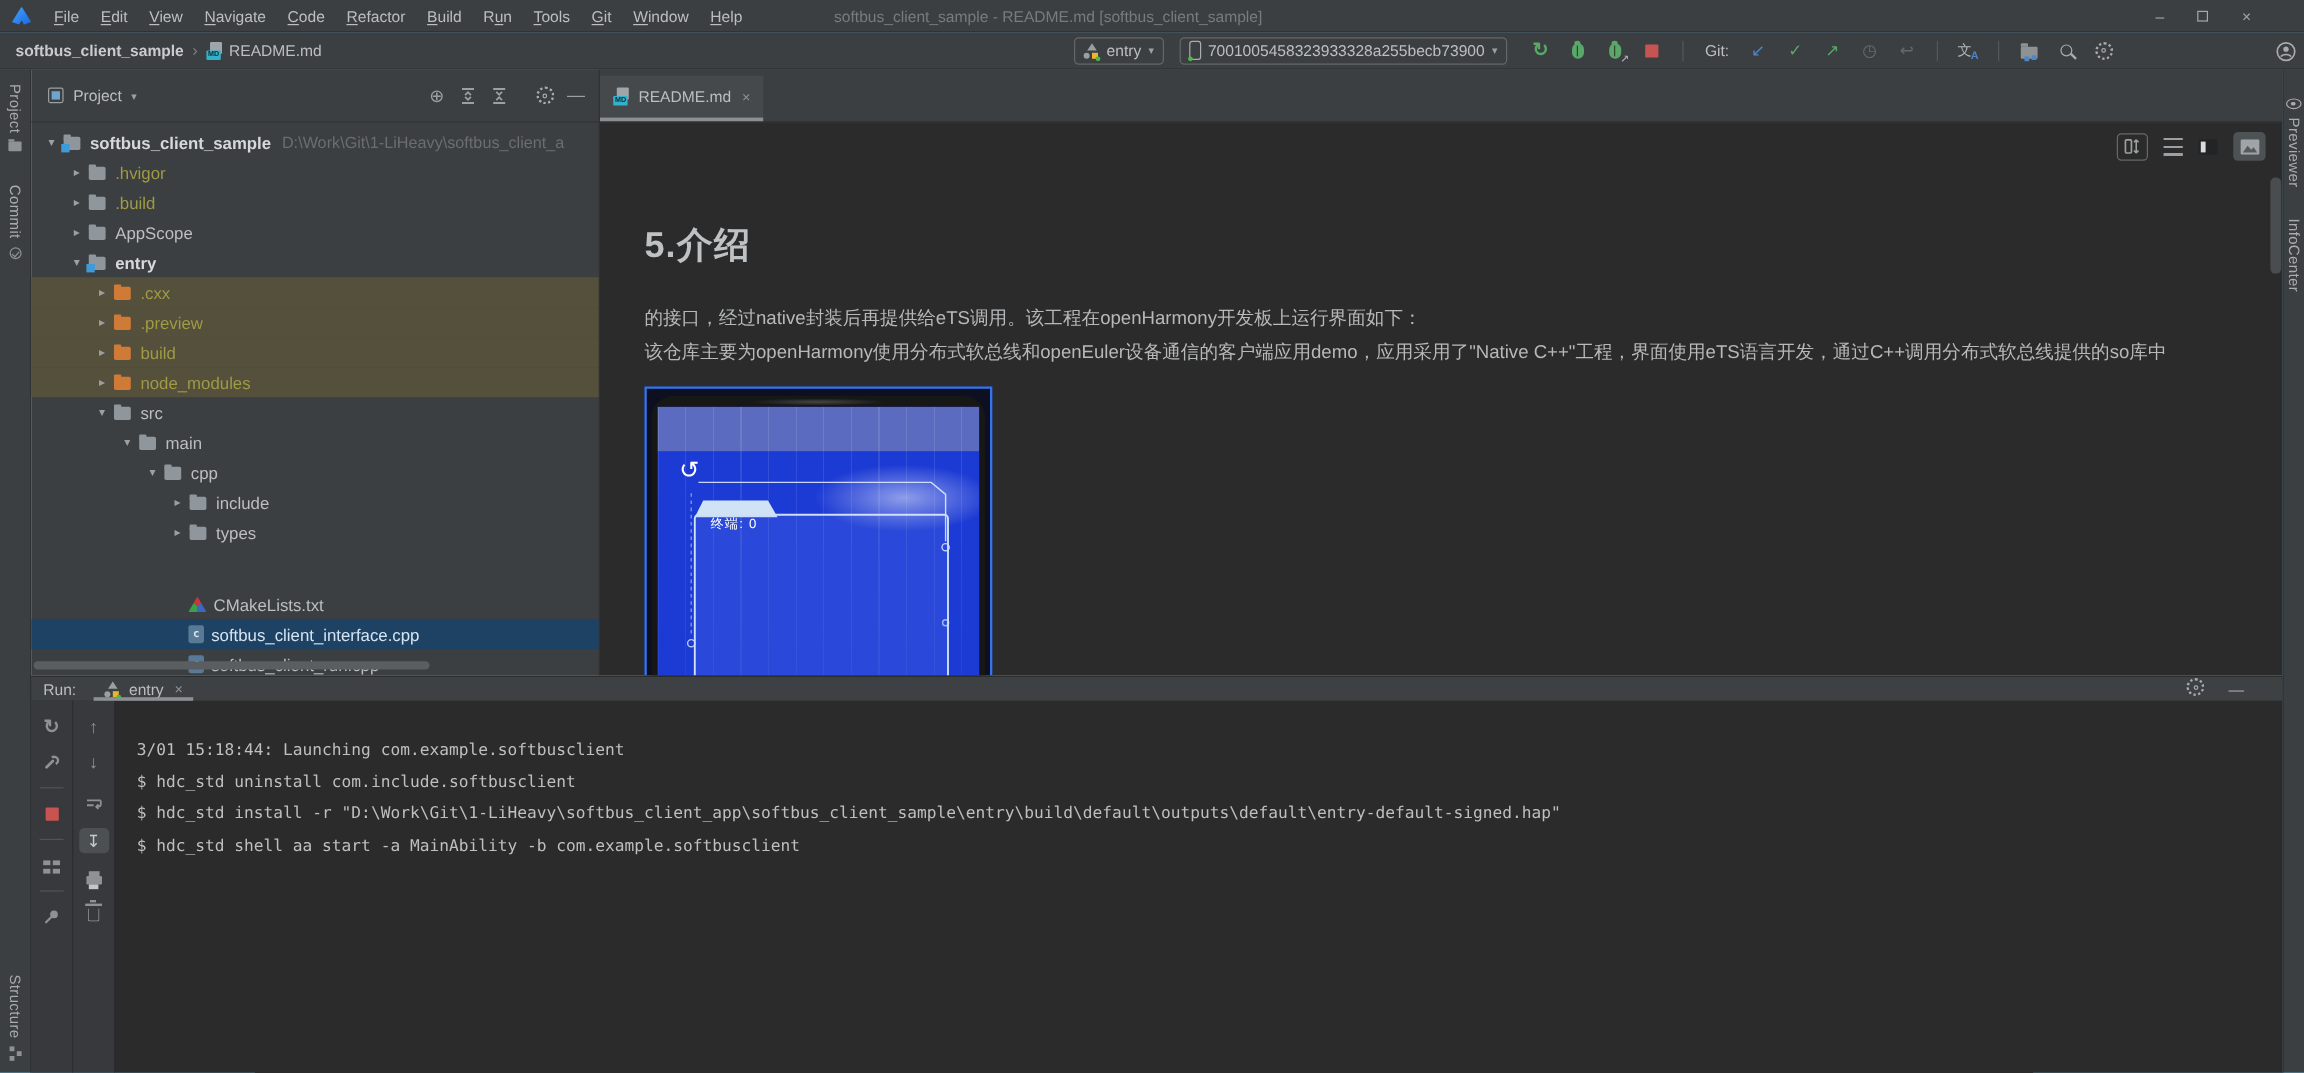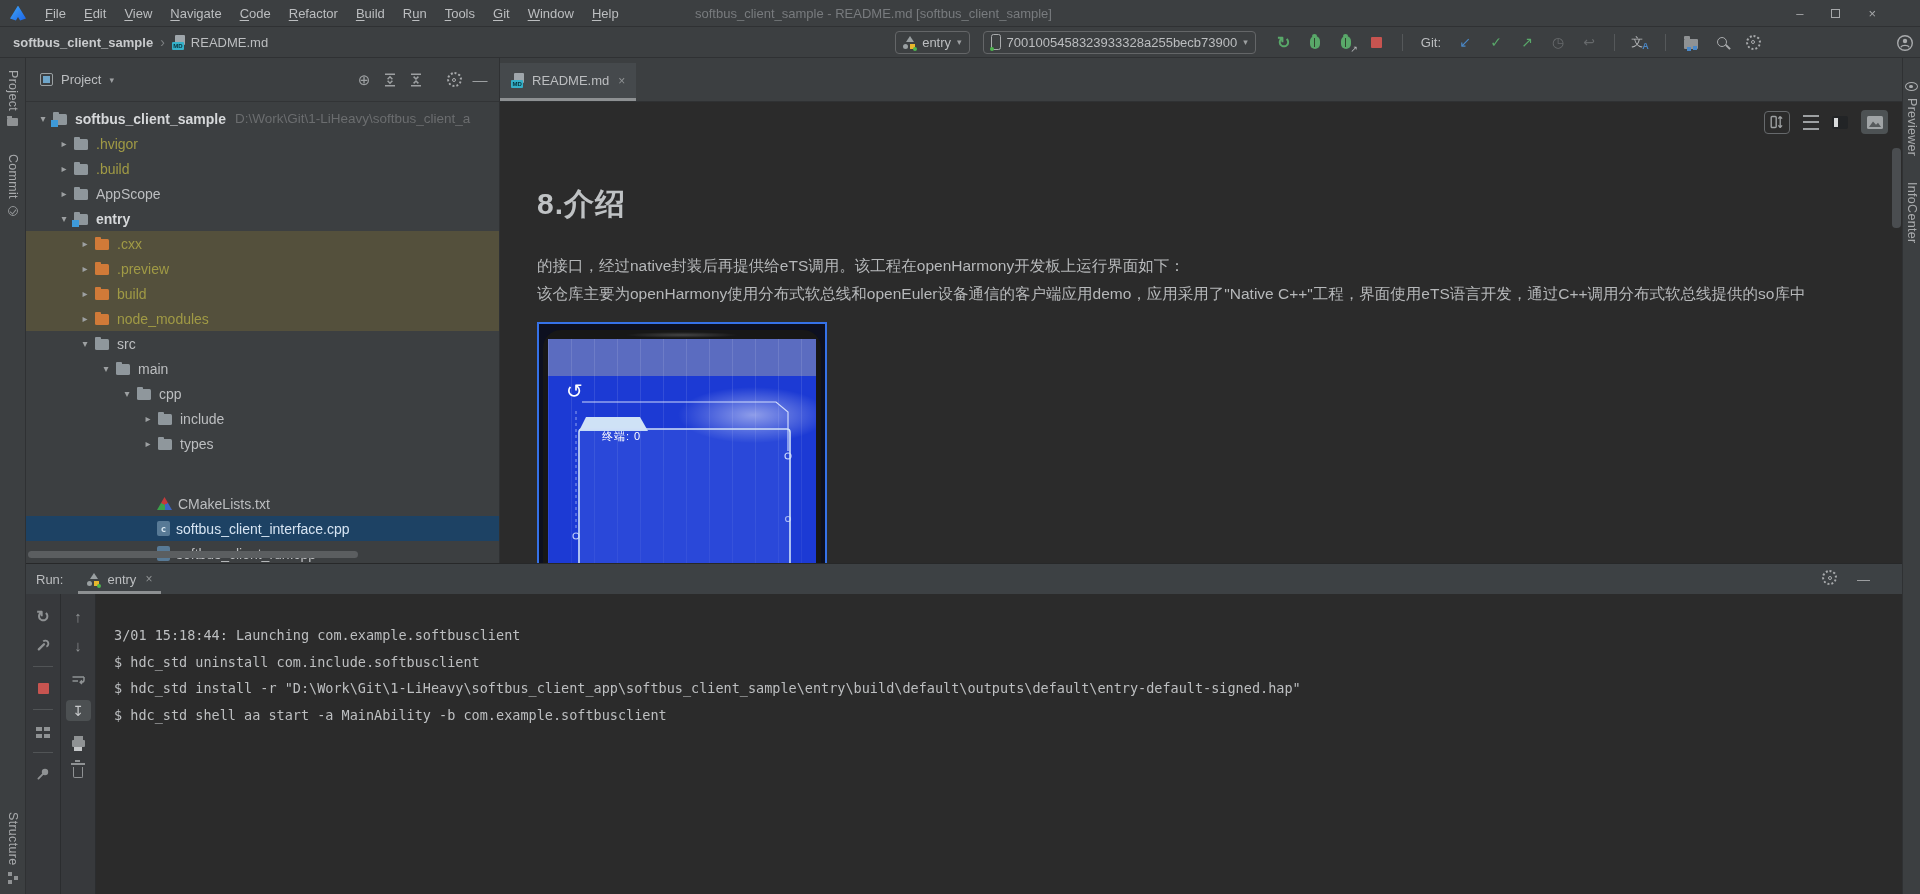--- a/index.html
+++ b/index.html
@@ -121,25 +121,25 @@
 
   
   .md-image { margin-top:15px; width:290px; height:420px; border:2px solid #3672e8; background:#0d1020; position:relative; }
   .phone-frame { position:absolute; left:4px; right:4px; top:6px; bottom:0; background:#171717; border-radius:18px 18px 0 0; padding:9px 5px 0 5px; }
   .phone-frame::before { content:''; position:absolute; top:2px; left:30%; width:40%; height:6px; border-radius:3px; background:radial-gradient(closest-side, rgba(255,255,255,.20), transparent); }
   .phone-screen { position:relative; width:100%; height:330px; background:#1c3ad4; overflow:hidden; }
   .scr-header { position:absolute; left:0; right:0; top:0; height:37px; background:#5b6cc0; }
   .rain { position:absolute; inset:0; background-image:repeating-linear-gradient(90deg, rgba(255,255,255,0.12) 0 1px, transparent 1px 23px); -webkit-mask-image:linear-gradient(180deg, rgba(0,0,0,.95), rgba(0,0,0,.2)); mask-image:linear-gradient(180deg, rgba(0,0,0,.95), rgba(0,0,0,.2)); }
   .flare { position:absolute; left:130px; top:48px; width:150px; height:56px; background:radial-gradient(closest-side, rgba(255,255,255,.5), transparent); }
   .refresh-glyph { position:absolute; left:18px; top:40px; color:#fff; font-size:20px; }
-  .scr-label { position:absolute; left:44px; top:90px; color:#fff; font-size:11px; letter-spacing:1px;margin-left:10px; }
+  .scr-label { position:absolute; left:44px; top:90px; color:#fff; font-size:11px; letter-spacing:1px; }
 
   
   .run-panel { height:331px; display:flex; flex-direction:column; background:#2b2b2b; border-top:1px solid #272829; }
-  .run-header { height:30px; flex:none; background:#3d4144; display:flex; align-items:center; padding-left:10px; }
+  .run-header { height:20px; flex:none; background:#3d4144; display:flex; align-items:center; padding-left:10px; }
   .run-label { color:#bcbec0; margin-right:15px; }
   .run-tab { position:relative; height:100%; display:flex; align-items:center; gap:7px; padding:0 9px; color:#bcbec0; }
   .run-tab::after { content:''; position:absolute; left:0; right:0; bottom:0; height:3px; background:#8d9092; }
   .rh-right { margin-left:auto; display:flex; align-items:center; gap:20px; padding-right:32px; }
   .run-body { flex:1; display:flex; min-height:0; }
   .rtools { width:35px; flex:none; background:#37393c; border-right:1px solid #2b2d2f; display:flex; flex-direction:column; align-items:center; padding-top:13px; gap:11px; }
   .rt-icon { display:inline-flex; align-items:center; justify-content:center; width:20px; height:18px; color:#8f9294; font-size:15px; }
   .rdiv { width:20px; height:1px; background:#515456; margin:1px 0; }
   .blocks { width:6px; height:4px; background:#8f9294; box-shadow:8px 0 0 #8f9294, 0 7px 0 #8f9294, 8px 7px 0 #8f9294; margin:2px 10px 7px 2px; }
   .selbox { width:25px; height:21px; background:#4c5052; border-radius:4px; display:flex; align-items:center; justify-content:center; color:#c8cacc; font-size:14px; }
@@ -416,21 +416,21 @@
             <span class="img-sel">
               <svg width="16" height="13" viewBox="0 0 16 13">
                 <rect x="0" y="0" width="16" height="13" rx="1.5" fill="#a0a4a6"></rect>
                 <path d="M2 11 L6 5.5 L9 8.8 L11 6.8 L14 11 Z" fill="#565a5c"></path>
               </svg>
             </span>
           </div>
 
           <div class="md-scroll">
             <div class="md-content">
-              <div class="md-heading">8.介绍</div>
+              <div class="md-heading">5.介绍</div>
               <div class="para">的接口，经过native封装后再提供给eTS调用。该工程在openHarmony开发板上运行界面如下：</div>
               <div class="para">该仓库主要为openHarmony使用分布式软总线和openEuler设备通信的客户端应用demo，应用采用了"Native C++"工程，界面使用eTS语言开发，通过C++调用分布式软总线提供的so库中</div>
 
               <div class="md-image">
                 <div class="phone-frame">
                   <div class="phone-screen">
                     <div class="scr-header"></div>
                     <div class="rain"></div>
                     <div class="flare"></div>
                     <span class="refresh-glyph">↺</span>

